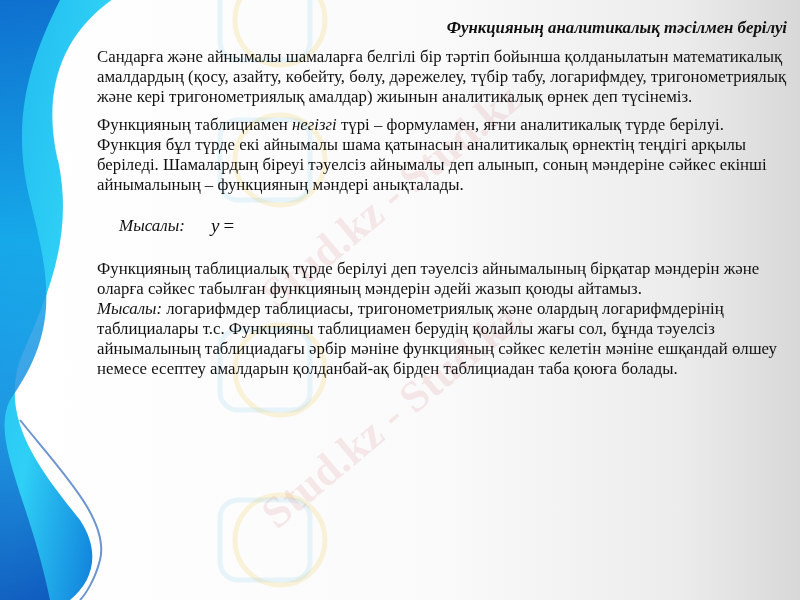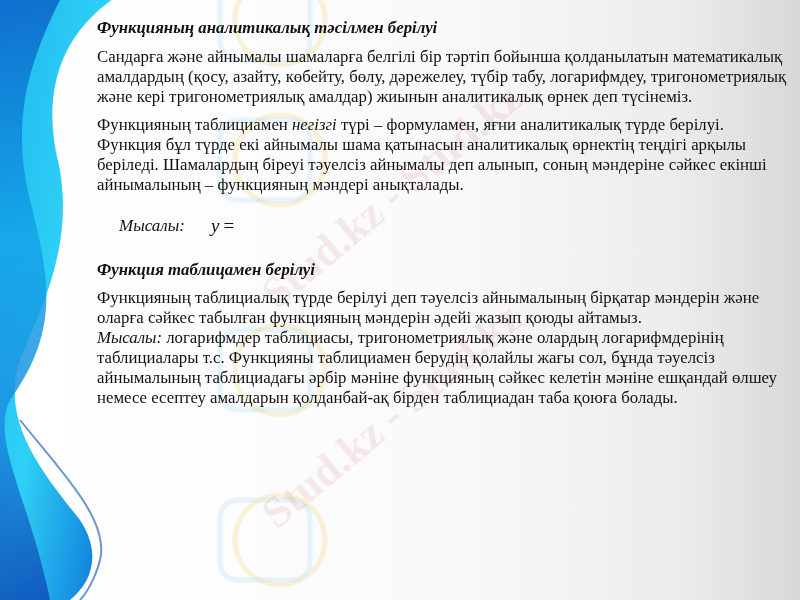--- a/index.html
+++ b/index.html
@@ -15,21 +15,21 @@
       color: rgba(200, 60, 70, 0.10); font-size: 44px; transform: rotate(-40deg);
       white-space: nowrap; pointer-events: none;
     }
     .logo-ghost {
       position: absolute; left: 210px; top: 0; width: 140px; height: 600px; pointer-events: none;
     }
     .content {
       position: absolute; left: 97px; top: 0; width: 690px;
       font-size: 16.8px; line-height: 20px;
     }
-    .heading { font-weight: bold; font-style: italic; margin: 18px 0 0 0; }
+    .heading { font-weight: bold; font-style: italic; margin: 18px 0 0 0; text-align: right; }
     p { margin: 0; }
     .p1 { margin-top: 9px; }
     .p2 { margin-top: 8px; }
     .formula-row {
       display: flex; align-items: center; height: 50px; margin-top: 6px;
     }
     .formula-label { font-style: italic; margin-left: 22px; width: 92px; font-size: 17px; }
     .formula-y { font-style: italic; font-size: 19px; margin-right: 4px; }
     .formula-eq { font-size: 19px; margin-right: 4px; }
     .frac { display: inline-flex; flex-direction: column; align-items: center; font-size: 12.5px; }
@@ -90,18 +90,17 @@
 
   <p class="p2"><span>Функцияның таблициамен </span><span class="it">негізгі</span><span> түрі – формуламен, яғни аналитикалық түрде берілуі. Функция бұл түрде екі айнымалы шама қатынасын аналитикалық өрнектің теңдігі арқылы беріледі. Шамалардың біреуі тәуелсіз айнымалы деп алынып, соның мәндеріне сәйкес екінші айнымалының – функцияның мәндері анықталады.</span></p>
 
   <div class="formula-row">
     <span class="formula-label">Мысалы:</span>
     <span class="formula-y">y</span>
     <span class="formula-eq">=</span>
   </div>
 
 
-  <div class="heading h2wrap">Функция таблицамен берілуі</div>
 
   <p class="p4">Функцияның таблициалық түрде берілуі деп тәуелсіз айнымалының бірқатар мәндерін және оларға сәйкес табылған функцияның мәндерін әдейі жазып қоюды айтамыз.</p>
 
   <p class="p5"><span class="it">Мысалы:</span><span> логарифмдер таблициасы, тригонометриялық және олардың логарифмдерінің таблициалары т.с. Функцияны таблициамен берудің қолайлы жағы сол, бұнда тәуелсіз айнымалының таблициадағы әрбір мәніне функцияның сәйкес келетін мәніне ешқандай өлшеу немесе есептеу амалдарын қолданбай-ақ бірден таблициадан таба қоюға болады.</span></p>
 </div>
 
 </body></html>

